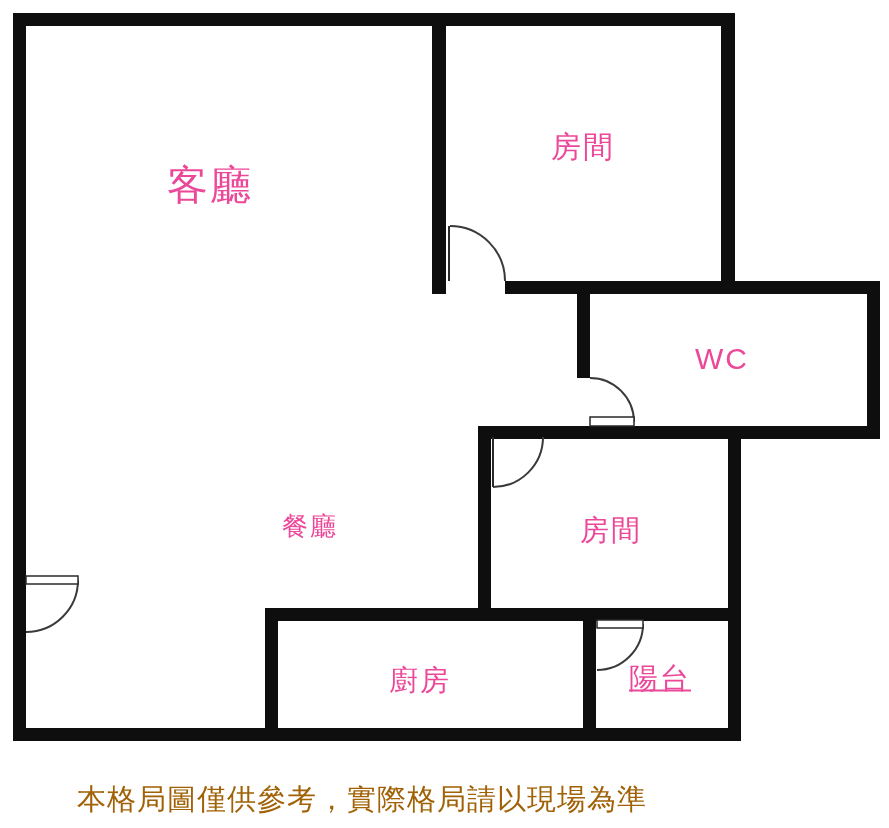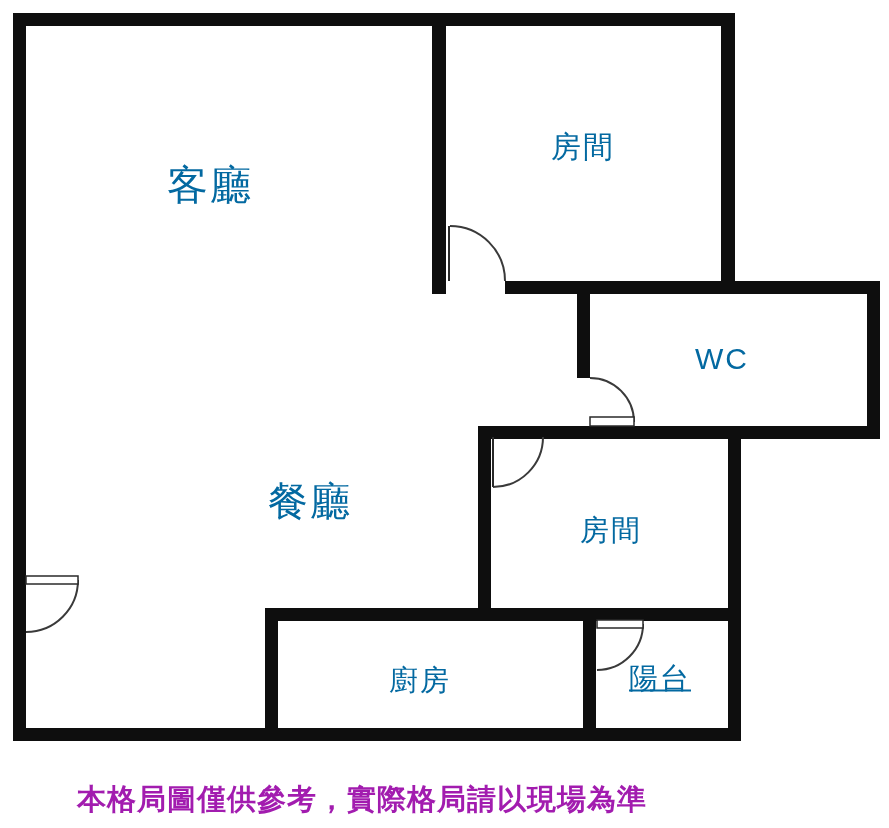--- a/index.html
+++ b/index.html
@@ -21,30 +21,30 @@
   }
   #doors-layer {
     position: absolute;
     left: 0;
     top: 0;
     pointer-events: none;
   }
   .room-label {
     position: absolute;
     transform: translate(-50%, -50%);
-    color: #0369a1;
+    color: #ec4899;
     font-weight: 500;
     letter-spacing: 2px;
     white-space: nowrap;
     line-height: 1;
   }
   .disclaimer {
     position: absolute;
-    color: #a21caf;
-    font-weight: 700;
+    color: #a16207;
+    font-weight: 400;
     letter-spacing: 1px;
     white-space: nowrap;
     line-height: 1.1;
   }
 </style>
 </head>
 <body>
 
 <div class="stage">
   <div id="walls-layer">
@@ -72,19 +72,19 @@
       <path d="M493,437 L493,487" fill="none" stroke="#2a2a2a" stroke-width="2"></path>
       <path d="M643,624 A46,46 0 0 1 597,670" fill="none" stroke="#3a3a3a" stroke-width="2"></path>
       <rect x="597" y="620" width="46" height="8" fill="#ffffff" stroke="#2a2a2a" stroke-width="1.5"></rect>
       <path d="M78,580 A52,52 0 0 1 26,632" fill="none" stroke="#3a3a3a" stroke-width="2"></path>
       <rect x="26" y="576" width="52" height="8" fill="#ffffff" stroke="#2a2a2a" stroke-width="1.5"></rect>
     </svg>
   <div id="labels-layer">
     <div class="room-label" style="left: 210px; top: 185px; font-size: 41px;">客廳</div>
     <div class="room-label" style="left: 583px; top: 147px; font-size: 30px;">房間</div>
     <div class="room-label" style="left: 722px; top: 359px; font-size: 30px;">WC</div>
-    <div class="room-label" style="left: 310px; top: 501px; font-size: 40px;">餐廳</div>
+    <div class="room-label" style="left: 310px; top: 526px; font-size: 26px;">餐廳</div>
     <div class="room-label" style="left: 611px; top: 530px; font-size: 29px;">房間</div>
     <div class="room-label" style="left: 420px; top: 680px; font-size: 29px; text-align: center;">廚房</div>
     <div class="room-label" style="left: 660px; top: 678px; font-size: 29px; text-decoration: underline;">陽台</div>
   </div>
   <div class="disclaimer" style="left: 77px; top: 784px; font-size: 29px;">本格局圖僅供參考，實際格局請以現場為準</div>
 </div>
 
 </body></html>

